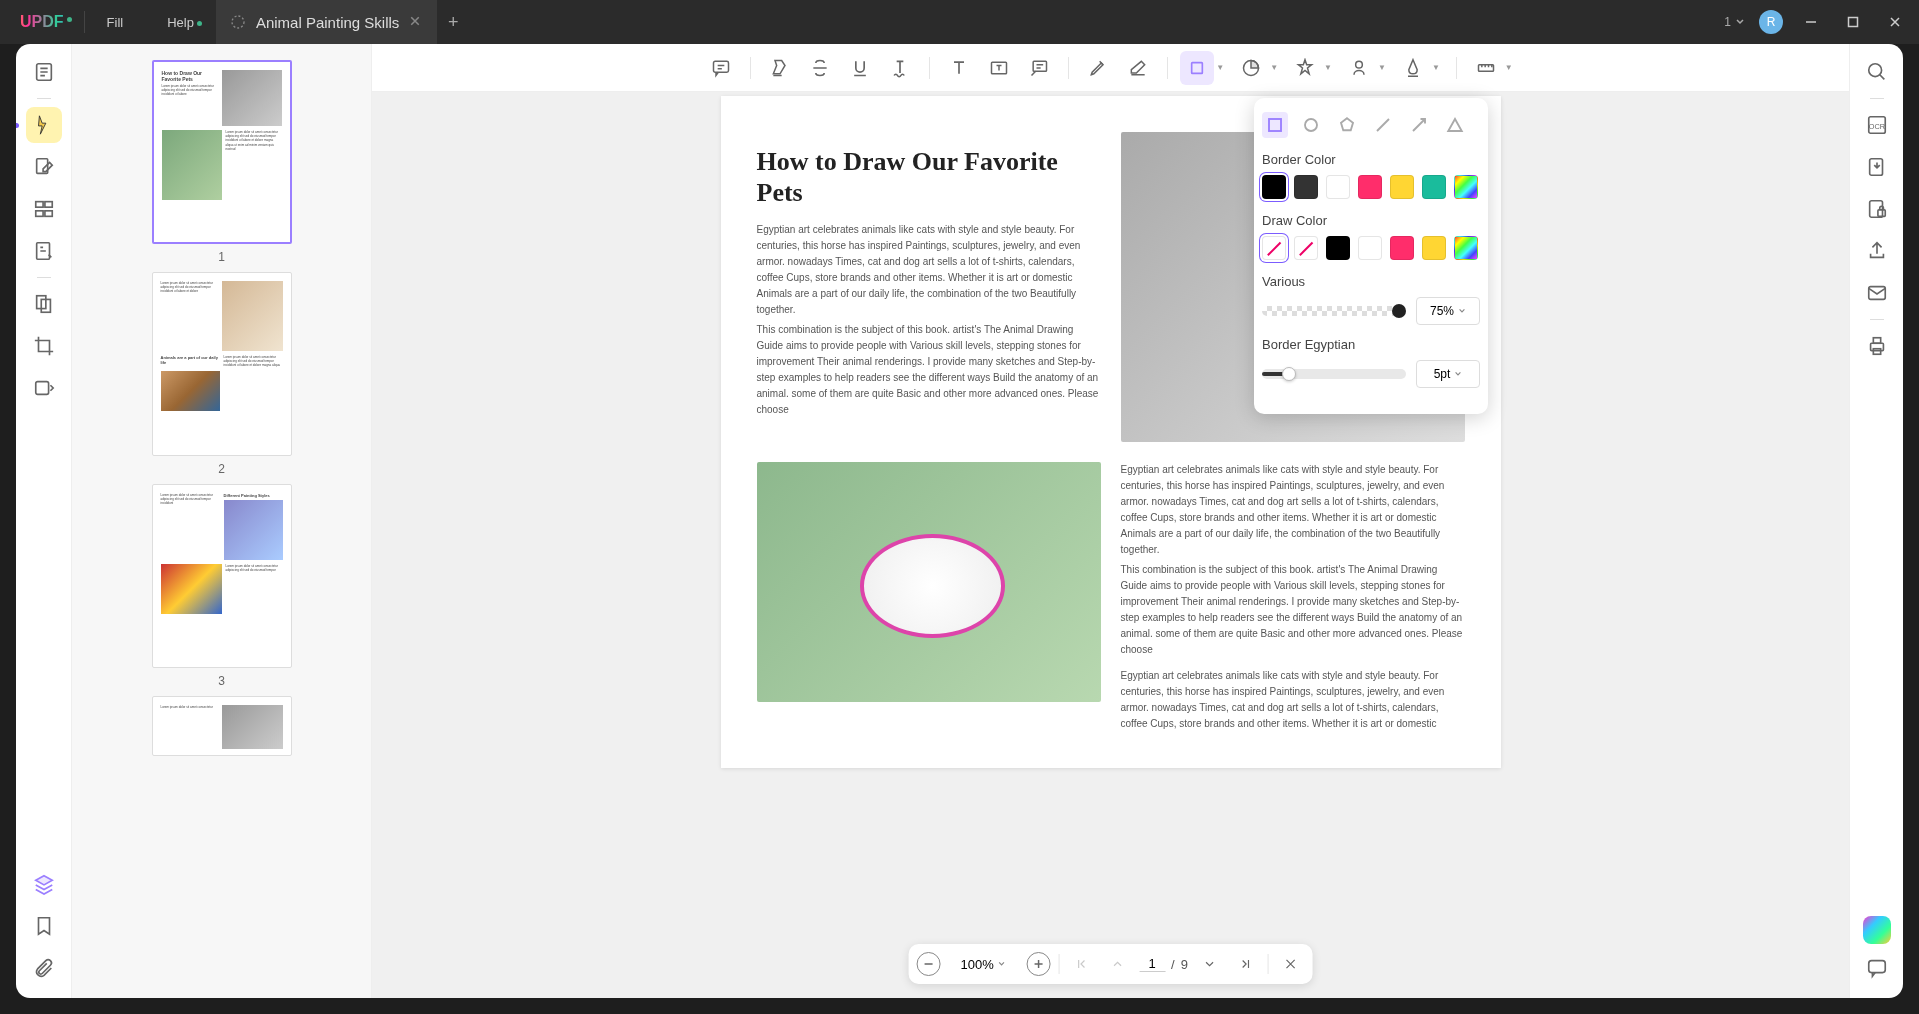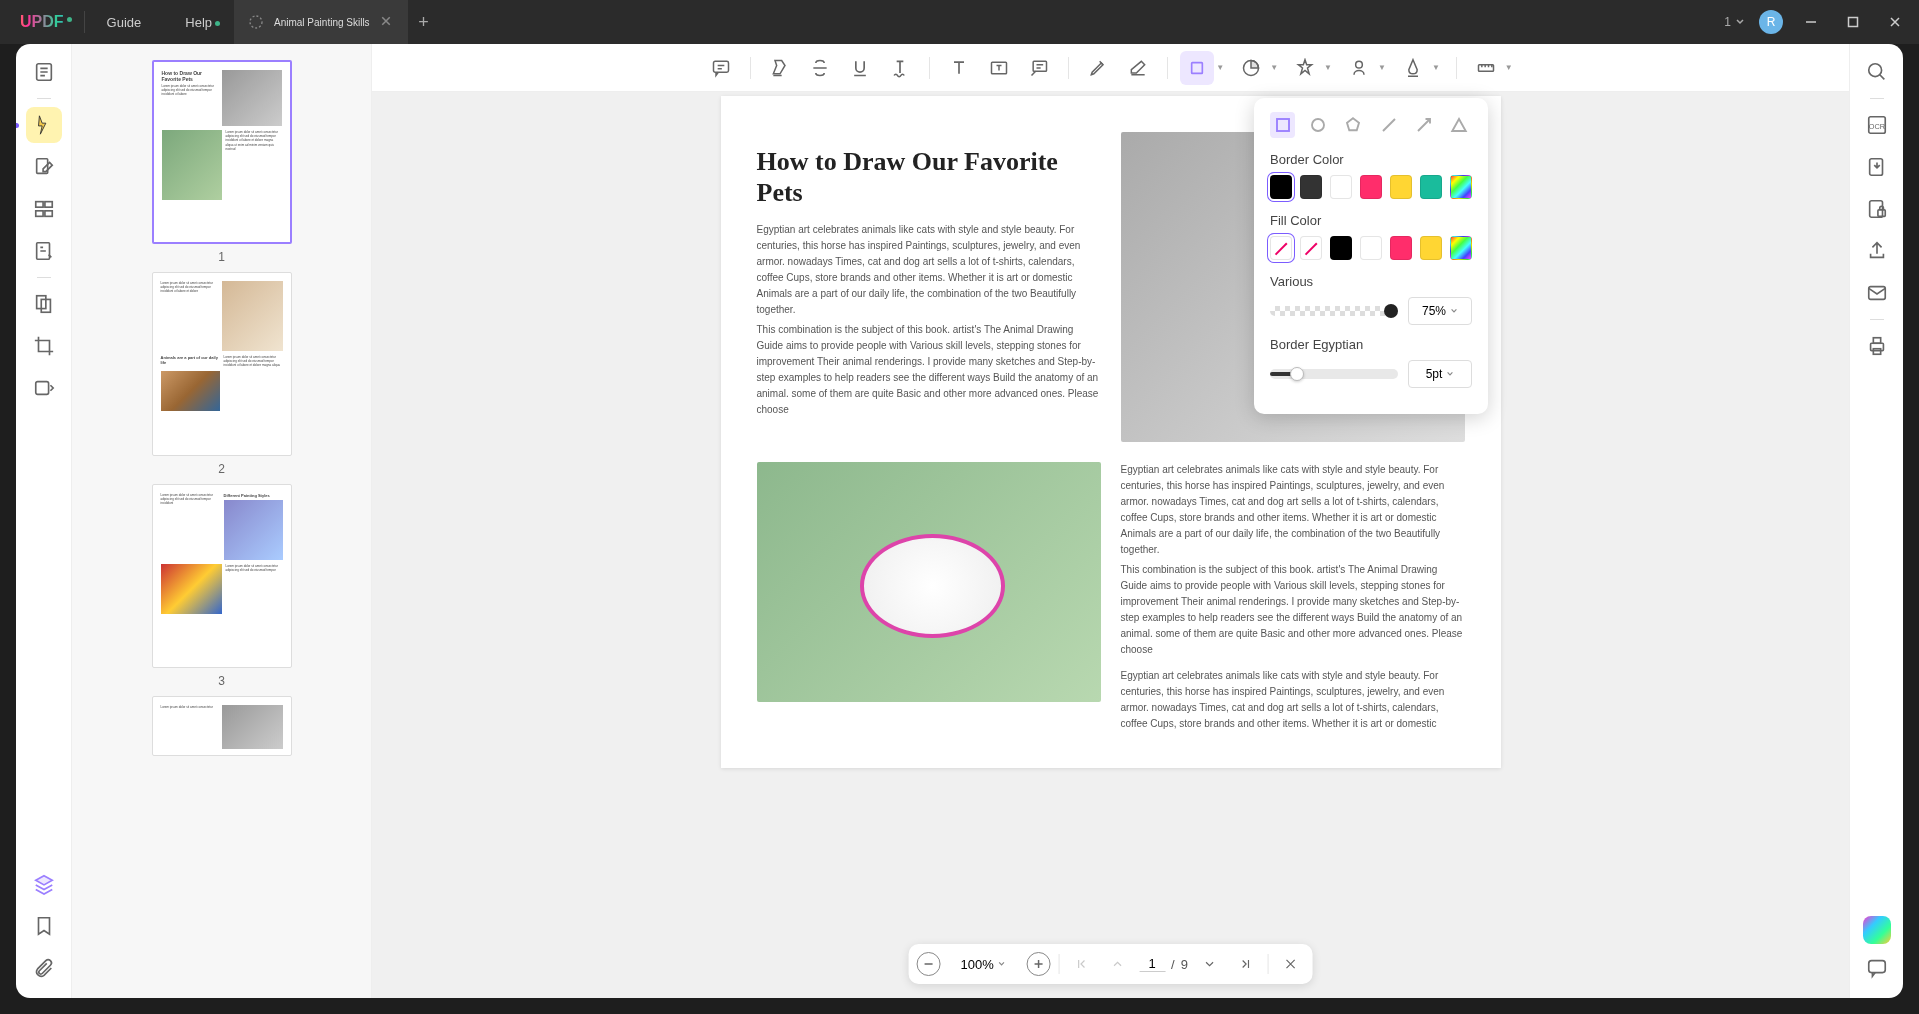--- a/index.html
+++ b/index.html
@@ -5,21 +5,21 @@
 * { margin: 0; padding: 0; box-sizing: border-box; font-family: -apple-system, BlinkMacSystemFont, 'Segoe UI', sans-serif; }
 body { background: #1e1e1e; width: 1919px; height: 1014px; overflow: hidden; position: relative; }
 
 
 .titlebar { height: 44px; background: #2b2b2b; display: flex; align-items: center; color: #ccc; }
 .logo { padding: 0 20px; font-weight: bold; font-size: 16px; background: linear-gradient(90deg,#ffcc00,#ff3399,#33cc99,#3399ff); -webkit-background-clip: text; -webkit-text-fill-color: transparent; position: relative; }
 .logo::after { content:''; position:absolute; top:4px; right:12px; width:5px; height:5px; border-radius:50%; background:#3eb489; }
 .divider-v { width:1px; height:22px; background:#444; }
 .menu-item { padding: 0 22px; font-size: 13px; color: #ccc; cursor: pointer; position: relative; }
 .menu-item.help::after { content:''; position:absolute; top:6px; right:14px; width:5px; height:5px; border-radius:50%; background:#3eb489; }
-.tab { display:flex; align-items:center; background:#3a3a3a; height:100%; padding:0 14px; gap:10px; font-size:10px; color:#ddd; }
+.tab { display:flex; align-items:center; background:#3a3a3a; height:100%; padding:0 14px; gap:10px; font-size:15px; color:#ddd; }
 .tab-icon { width:16px; height:16px; opacity:0.7; }
 .tab-close { width:14px; height:14px; cursor:pointer; opacity:0.7; }
 .tab-add { width:32px; display:flex; justify-content:center; color:#aaa; font-size:18px; cursor:pointer; }
 .titlebar-right { margin-left:auto; display:flex; align-items:center; gap:14px; padding-right:10px; }
 .page-indicator { color:#aaa; font-size:12px; display:flex; align-items:center; gap:4px; }
 .avatar { width:24px; height:24px; border-radius:50%; background:#6bb5e8; display:flex; align-items:center; justify-content:center; font-size:12px; color:#fff; }
 .win-btn { width:28px; height:28px; display:flex; align-items:center; justify-content:center; color:#ccc; cursor:pointer; }
 
 
 .main { position:absolute; top:44px; left:16px; right:16px; bottom:16px; background:#fff; border-radius:14px; display:flex; overflow:hidden; }
@@ -54,21 +54,21 @@
 .page-img.green::after { content:''; position:absolute; left:30%; top:30%; width:40%; height:40%; border-radius:50%; background:radial-gradient(circle,#fff,#eee); border:4px solid #d4a; }
 
 
 .anno-toolbar { position:absolute; top:0; left:0; right:0; height:48px; background:#fff; border-bottom:1px solid #eee; display:flex; align-items:center; justify-content:center; gap:6px; z-index:5; }
 .anno-btn { width:34px; height:34px; border-radius:6px; display:flex; align-items:center; justify-content:center; cursor:pointer; color:#666; }
 .anno-btn.active { background:#ede7ff; color:#7b5cff; }
 .anno-sep { width:1px; height:22px; background:#e5e5e5; margin:0 6px; }
 .anno-chev { font-size:8px; color:#999; margin-left:-4px; margin-right:4px; }
 
 
-.popup { position:absolute; top:54px; left:882px; width:234px; background:#fff; border-radius:10px; box-shadow:0 4px 20px rgba(0,0,0,0.18); padding:14px 16px; z-index:10; }
+.popup { position:absolute; top:54px; left:882px; width:234px; background:#fff; border-radius:10px; box-shadow:0 4px 20px rgba(0,0,0,0.18); padding:14px 8px; z-index:10; }
 .shape-row { display:flex; gap:10px; margin-bottom:14px; }
 .shape-btn { width:26px; height:26px; display:flex; align-items:center; justify-content:center; cursor:pointer; border-radius:4px; }
 .shape-btn.active { background:#ede7ff; }
 .popup-label { font-size:13px; color:#444; margin-bottom:8px; }
 .swatch-row { display:flex; gap:8px; margin-bottom:14px; }
 .swatch { width:24px; height:24px; border-radius:4px; cursor:pointer; border:1px solid rgba(0,0,0,0.1); }
 .swatch.selected { box-shadow:0 0 0 2px #fff, 0 0 0 3px #7b5cff; }
 .swatch.none { background:#fff; position:relative; }
 .swatch.none::after { content:''; position:absolute; left:2px; right:2px; top:50%; height:1.5px; background:#e06; transform:rotate(-45deg); }
 .swatch.rainbow { background:linear-gradient(135deg,#f44,#ff0,#4f4,#4ff,#44f,#f4f); }
@@ -97,21 +97,21 @@
 .ai-btn { width:28px; height:28px; background:linear-gradient(135deg,#f3c,#3cf,#3f9,#fc3); border-radius:8px; }
 
 svg { display:block; }
 </style>
 </head>
 <body>
 
 <div class="titlebar">
   <div class="logo">UPDF</div>
   <div class="divider-v"></div>
-  <div class="menu-item">Guide</div>
+  <div class="menu-item">Fill</div>
   <div class="menu-item help">Help</div>
   <div class="tab">
     <span class="tab-icon">
       <svg viewBox="0 0 24 24" width="16" height="16" fill="none" stroke="#aaa" stroke-width="2">
           <circle cx="12" cy="12" r="9" stroke-dasharray="3 3"></circle>
         </svg>
     </span>
     <span>Animal Painting Skills</span>
     <span class="tab-close">
       <svg viewBox="0 0 16 16" width="12" height="12" stroke="#aaa" stroke-width="2">
@@ -438,21 +438,21 @@
       <div class="popup-label">Border Color</div>
       <div class="swatch-row">
         <div class="swatch selected" style="background:#000"></div>
         <div class="swatch" style="background:#333"></div>
         <div class="swatch" style="background:#fff"></div>
         <div class="swatch" style="background:#ff2d6b"></div>
         <div class="swatch" style="background:#ffd633"></div>
         <div class="swatch" style="background:#1abc9c"></div>
         <div class="swatch rainbow"></div>
       </div>
-      <div class="popup-label">Fill Color</div>
+      <div class="popup-label">Draw Color</div>
       <div class="swatch-row">
         <div class="swatch none selected"></div>
         <div class="swatch none"></div>
         <div class="swatch" style="background:#000"></div>
         <div class="swatch" style="background:#fff"></div>
         <div class="swatch" style="background:#ff2d6b"></div>
         <div class="swatch" style="background:#ffd633"></div>
         <div class="swatch rainbow"></div>
       </div>
       <div class="popup-label">Various</div>

